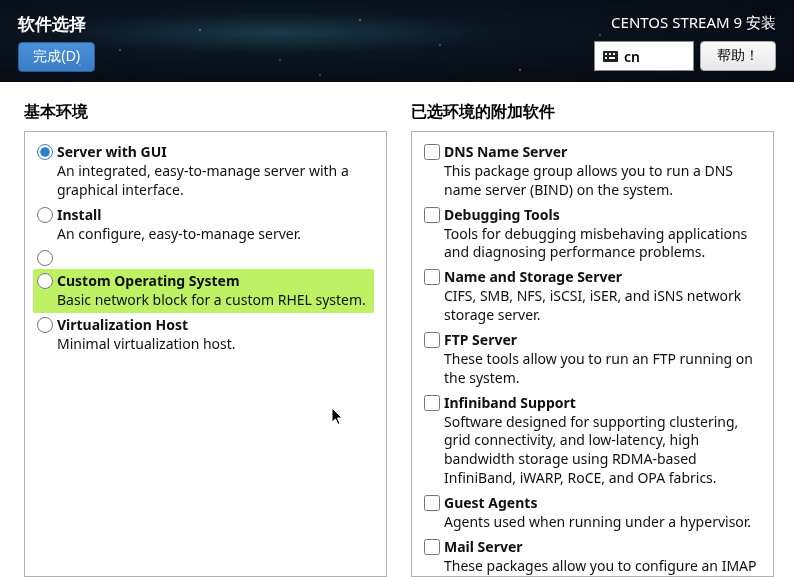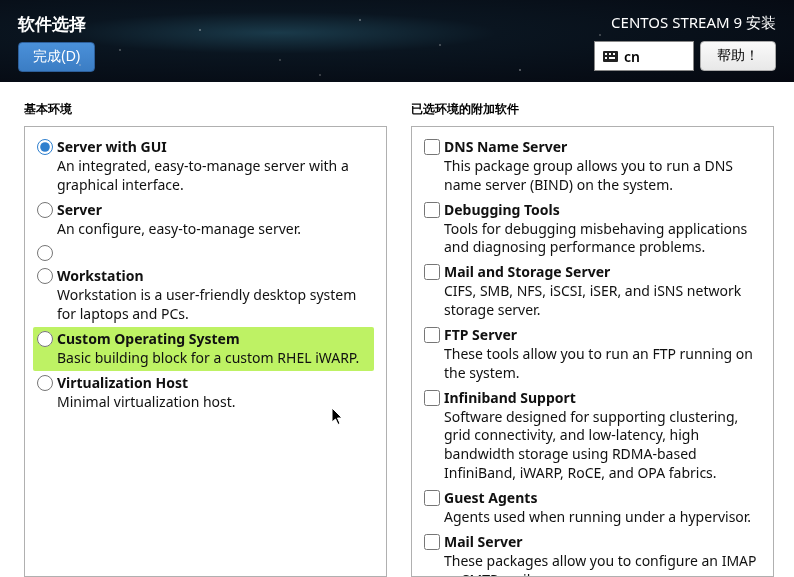--- a/index.html
+++ b/index.html
@@ -88,21 +88,21 @@
   font-size:14px;
   cursor:pointer;
 }
 .content {
   display:flex;
   gap:24px;
   padding:18px 20px 0 24px;
   height: calc(577px - 82px);
 }
 .col { flex:1; display:flex; flex-direction:column; }
-.col h2 { font-size:12px; font-weight:600; margin-bottom:8px; }
+.col h2 { font-size:16px; font-weight:600; margin-bottom:8px; }
 .panel {
   border:1px solid #b0b0b0;
   flex:1;
   overflow-y:auto;
   padding:8px 12px 8px 8px;
 }
 .panel.right { padding-bottom:0; }
 .opt {
   display:flex;
   gap:4px;
@@ -153,39 +153,32 @@
         <label class="opt">
           <input type="radio" name="env" checked="" style="">
           <div class="opt-text">
             <div class="name">Server with GUI</div>
             <div class="desc">An integrated, easy-to-manage server with a graphical interface.</div>
           </div>
         </label>
         <label class="opt">
           <input type="radio" name="env" style="">
           <div class="opt-text">
-            <div class="name">Server</div>
+            <div class="name">Install</div>
             <div class="desc">An configure, easy-to-manage server.</div>
           </div>
         </label>
         <label class="opt">
           <input type="radio" name="env" style="">
         </label>
-        <label class="opt">
-          <input type="radio" name="env" style="">
-          <div class="opt-text">
-            <div class="name">Workstation</div>
-            <div class="desc">Workstation is a user-friendly desktop system for laptops and PCs.</div>
-          </div>
-        </label>
         <label class="opt hover">
           <input type="radio" name="env" style="">
           <div class="opt-text">
             <div class="name">Custom Operating System</div>
-            <div class="desc">Basic building block for a custom RHEL iWARP.</div>
+            <div class="desc">Basic network block for a custom RHEL system.</div>
           </div>
         </label>
         <label class="opt">
           <input type="radio" name="env" style="">
           <div class="opt-text">
             <div class="name">Virtualization Host</div>
             <div class="desc">Minimal virtualization host.</div>
           </div>
         </label>
       </div>
@@ -203,21 +196,21 @@
         <label class="opt">
           <input type="checkbox" style="">
           <div class="opt-text">
             <div class="name">Debugging Tools</div>
             <div class="desc">Tools for debugging misbehaving applications and diagnosing performance problems.</div>
           </div>
         </label>
         <label class="opt">
           <input type="checkbox" style="">
           <div class="opt-text">
-            <div class="name">Mail and Storage Server</div>
+            <div class="name">Name and Storage Server</div>
             <div class="desc">CIFS, SMB, NFS, iSCSI, iSER, and iSNS network storage server.</div>
           </div>
         </label>
         <label class="opt">
           <input type="checkbox" style="">
           <div class="opt-text">
             <div class="name">FTP Server</div>
             <div class="desc">These tools allow you to run an FTP running on the system.</div>
           </div>
         </label>

